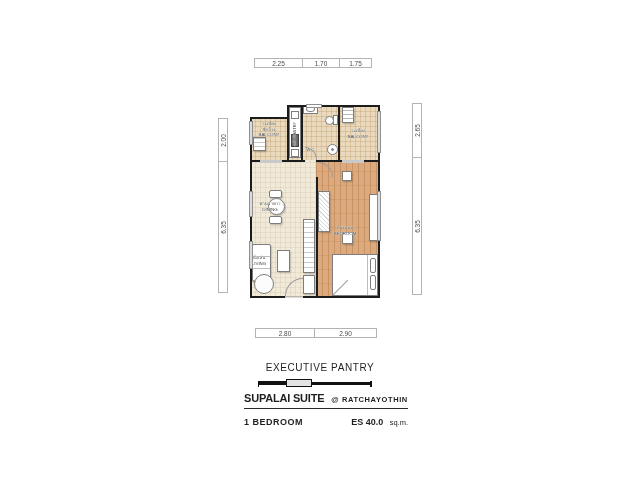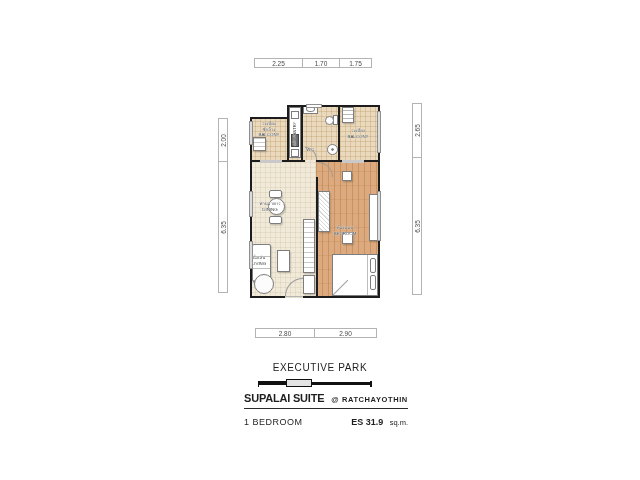--- a/index.html
+++ b/index.html
@@ -168,39 +168,39 @@
     <div class="rlabel" style="left:-21px;top:146px;">
       <div>นั่งเล่น</div>
       <div>LIVING</div>
     </div>
     <div class="rlabel" style="left:65px;top:116px;">
       <div>ห้องนอน</div>
       <div>BEDROOM</div>
     </div>
   </div>
 
-  <div class="a tb" style="left:240px;top:362px;width:160px;text-align:center;font-size:10px;letter-spacing:0.6px;">EXECUTIVE PARK</div>
+  <div class="a tb" style="left:240px;top:362px;width:160px;text-align:center;font-size:10px;letter-spacing:0.6px;">EXECUTIVE PANTRY</div>
 
   <div class="a" style="left:258px;top:379px;width:114px;height:8px;">
     <div class="a" style="left:0px;top:3px;width:114px;height:2px;background:#111;"></div>
     <div class="a" style="left:0px;top:2px;width:28px;height:4px;background:#111;"></div>
     <div class="a" style="left:28px;top:0px;width:26px;height:8px;background:#e3e3e3;border:1px solid #111;"></div>
     <div class="a" style="left:54px;top:2.5px;width:58px;height:3px;background:#111;"></div>
     <div class="a" style="left:0px;top:2px;width:1px;height:6px;background:#111;"></div>
     <div class="a" style="left:112px;top:2px;width:2px;height:6px;background:#111;"></div>
   </div>
 
   <div class="a tb" style="left:244px;top:392px;width:164px;display:flex;align-items:baseline;">
     <span style="font-size:11px;font-weight:bold;letter-spacing:-0.2px;">SUPALAI SUITE</span>
     <span style="font-size:7.5px;font-weight:bold;letter-spacing:0.6px;margin-left:7px;">@ RATCHAYOTHIN</span>
   </div>
 
   <div class="a" style="left:244px;top:408px;width:164px;height:1px;background:#2a2a2a;"></div>
 
   <div class="a tb" style="left:244px;top:411px;width:164px;display:flex;justify-content:space-between;align-items:baseline;">
-    <span style="font-size:9px;letter-spacing:0.5px;">1 BEDROOM</span>
+    <span style="font-size:9px;letter-spacing:0.5px;font-weight:bold;">1 BEDROOM</span>
     <span>
-      <span style="font-size:9px;font-weight:bold;">ES 31.9</span>
+      <span style="font-size:9px;font-weight:bold;">ES 40.0</span>
       <span style="font-size:7.5px;margin-left:2px;">sq.m.</span>
     </span>
   </div>
 
 </div>
 
 </body></html>

